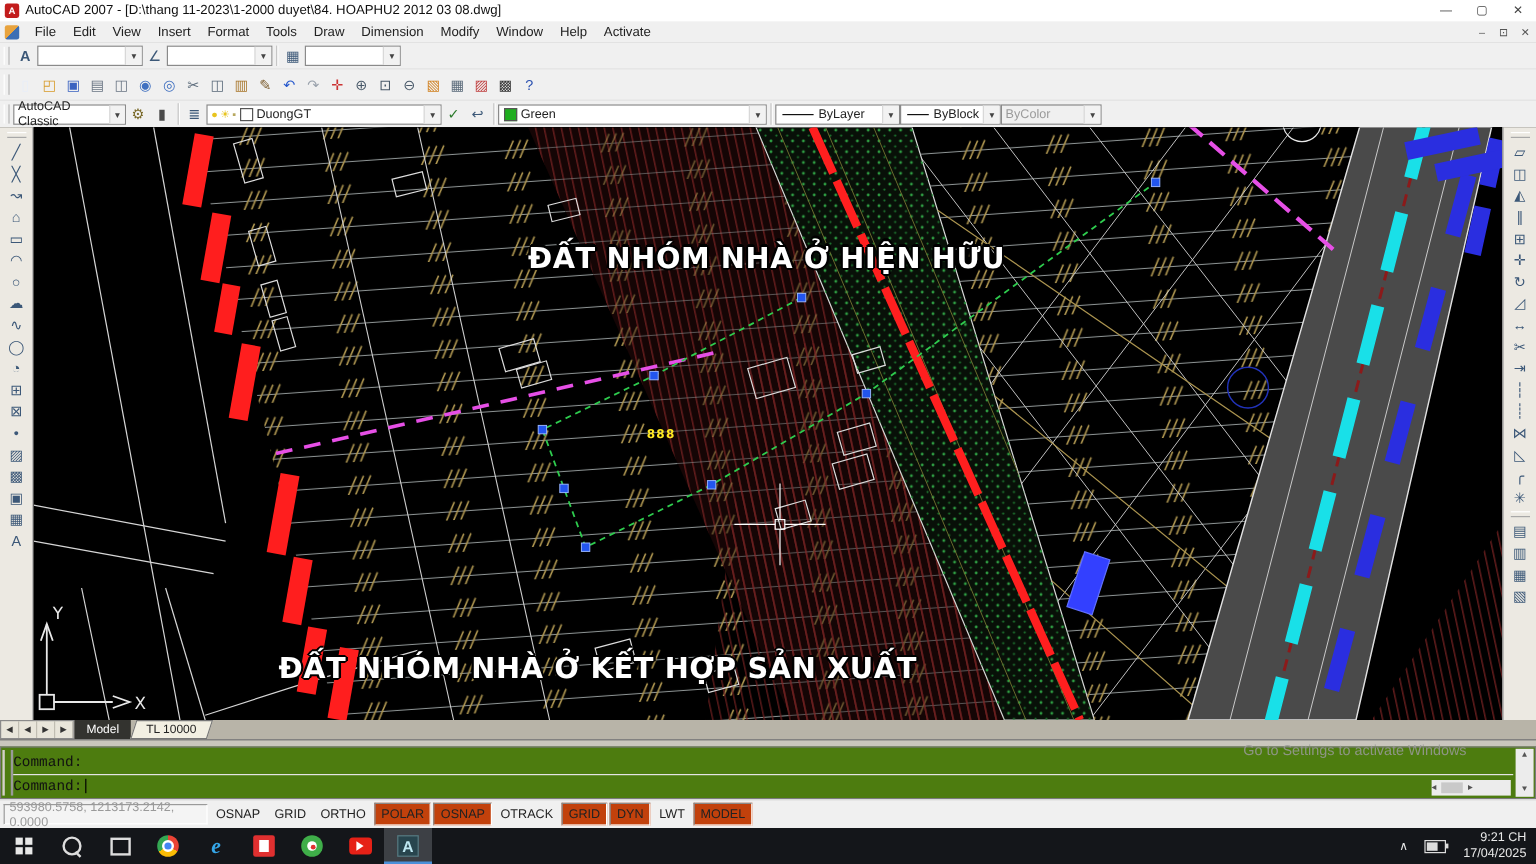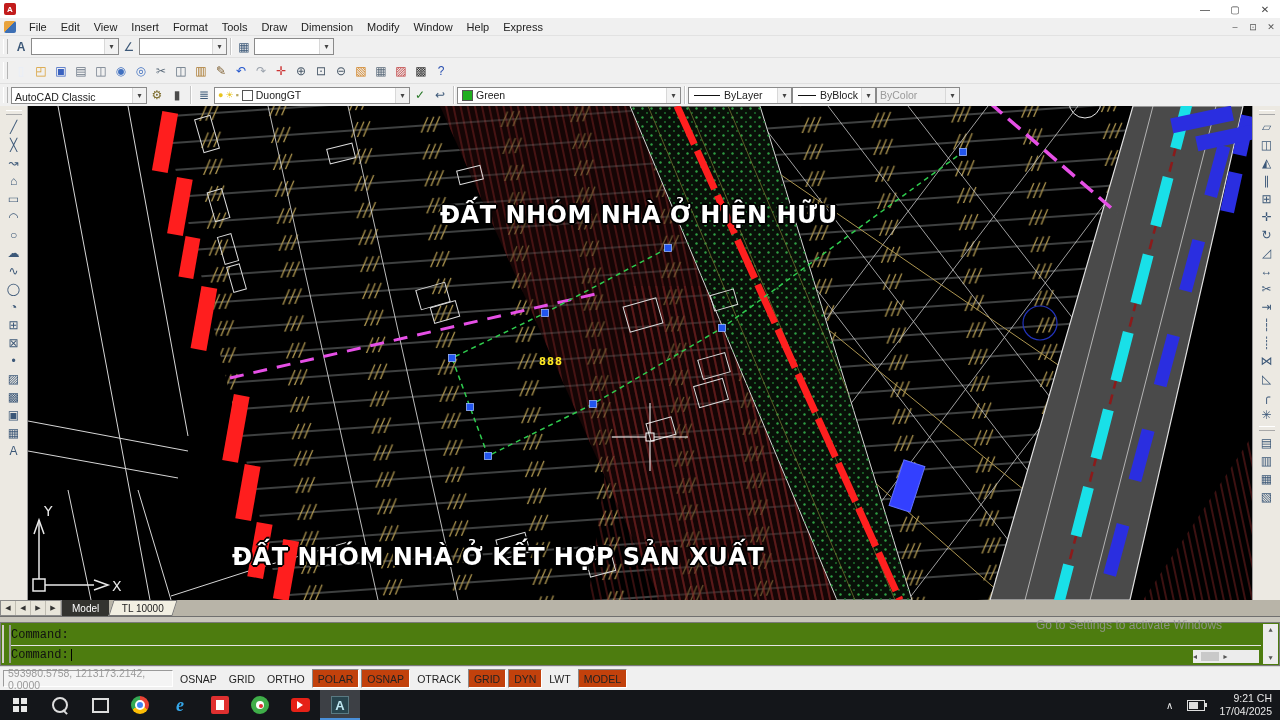--- a/index.html
+++ b/index.html
@@ -108,20 +108,21 @@
   #battery-icon::after{content:"";position:absolute;right:-3px;top:2px;width:2px;height:4px;background:#ddd;}
   #battery-icon div{position:absolute;left:1px;top:1px;bottom:1px;width:9px;background:#ddd;}
   #clock{font-size:10.5px;text-align:right;line-height:13px;margin-right:8px;}
 </style>
 </head>
 <body>
 <div id="screen">
 
 <div id="titlebar">
   <div class="appicon">A</div>
+  <span>AutoCAD 2007 - [D:\thang 11-2023\1-2000 duyet\84. HOAPHU2 2012 03 08.dwg]</span>
   <div class="wctrls">
     <span>—</span>
     <span>▢</span>
     <span>✕</span>
   </div>
 </div>
 
 <div id="menubar">
   <div class="appicon2"></div>
   <div data-list="menus">
@@ -129,21 +130,21 @@
         <span class="menu-item">Edit</span>
         <span class="menu-item">View</span>
         <span class="menu-item">Insert</span>
         <span class="menu-item">Format</span>
         <span class="menu-item">Tools</span>
         <span class="menu-item">Draw</span>
         <span class="menu-item">Dimension</span>
         <span class="menu-item">Modify</span>
         <span class="menu-item">Window</span>
         <span class="menu-item">Help</span>
-        <span class="menu-item">Express</span>
+        <span class="menu-item">Activate</span>
   </div>
   <div class="docctrls">
     <span>–</span>
     <span>⊡</span>
     <span>✕</span>
   </div>
 </div>
 <style>#menubar > div[data-list]{display:flex;height:100%;}</style>
 
 <div id="row1" class="toolrow">
@@ -212,21 +213,21 @@
 
       <div class="tbtn" style="color: rgb(51, 51, 51);">▩</div>
 
       <div class="tbtn" style="color: rgb(42, 80, 176);">?</div>
 
   </div>
 </div>
 
 <div id="row3" class="toolrow">
   <div class="grip"></div>
-  <div class="combo" style="width:136px;align-items:flex-end;">
+  <div class="combo" style="width:94px;">
     <span>AutoCAD Classic</span>
     <span class="arrow">▾</span>
   </div>
   <div class="tbtn" style="color:#7a6a2a;">⚙</div>
   <div class="tbtn" style="color:#4a4a4a;">▮</div>
   <div class="sep"></div>
   <div class="tbtn" style="color:#3c5878;">≣</div>
   <div class="combo" style="width:196px;">
     <span class="mini" style="color:#e8c41e;">●</span>
     <span class="mini" style="color:#e8c41e;">☀</span>

